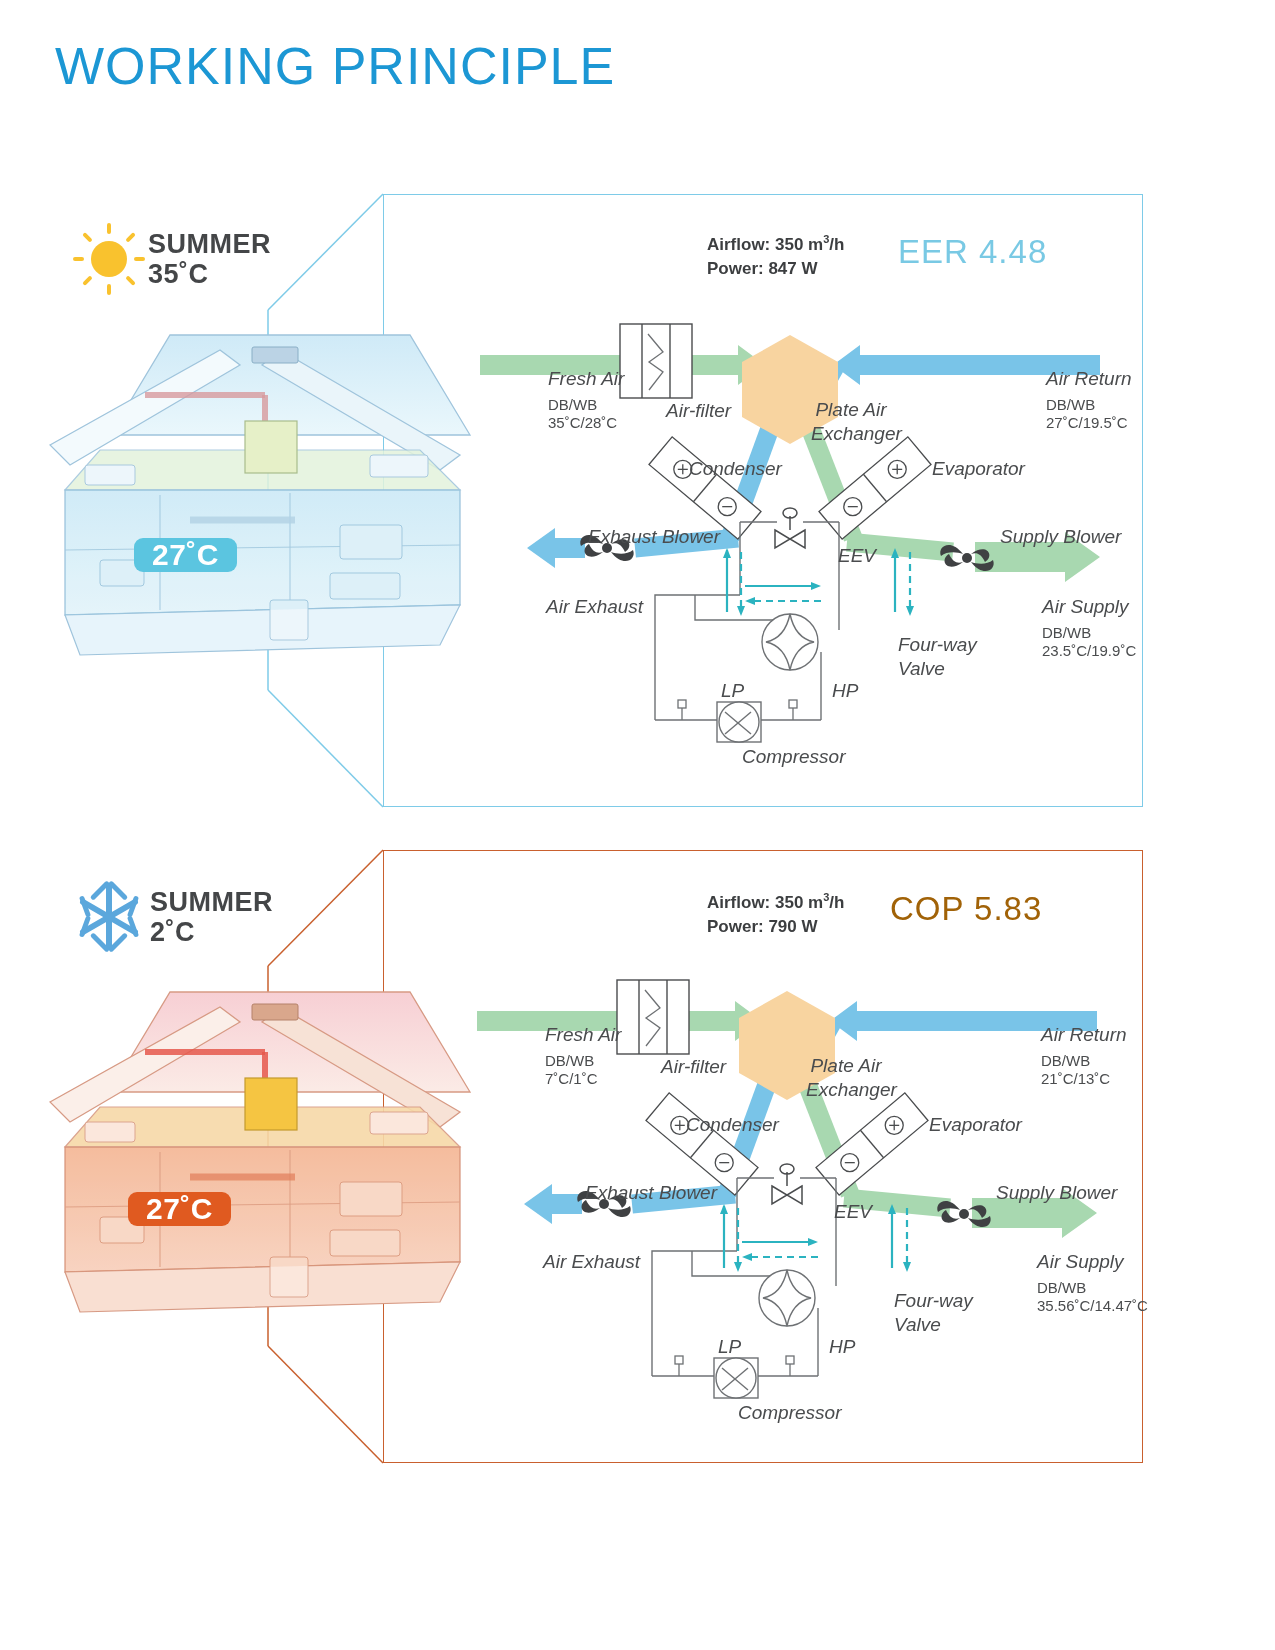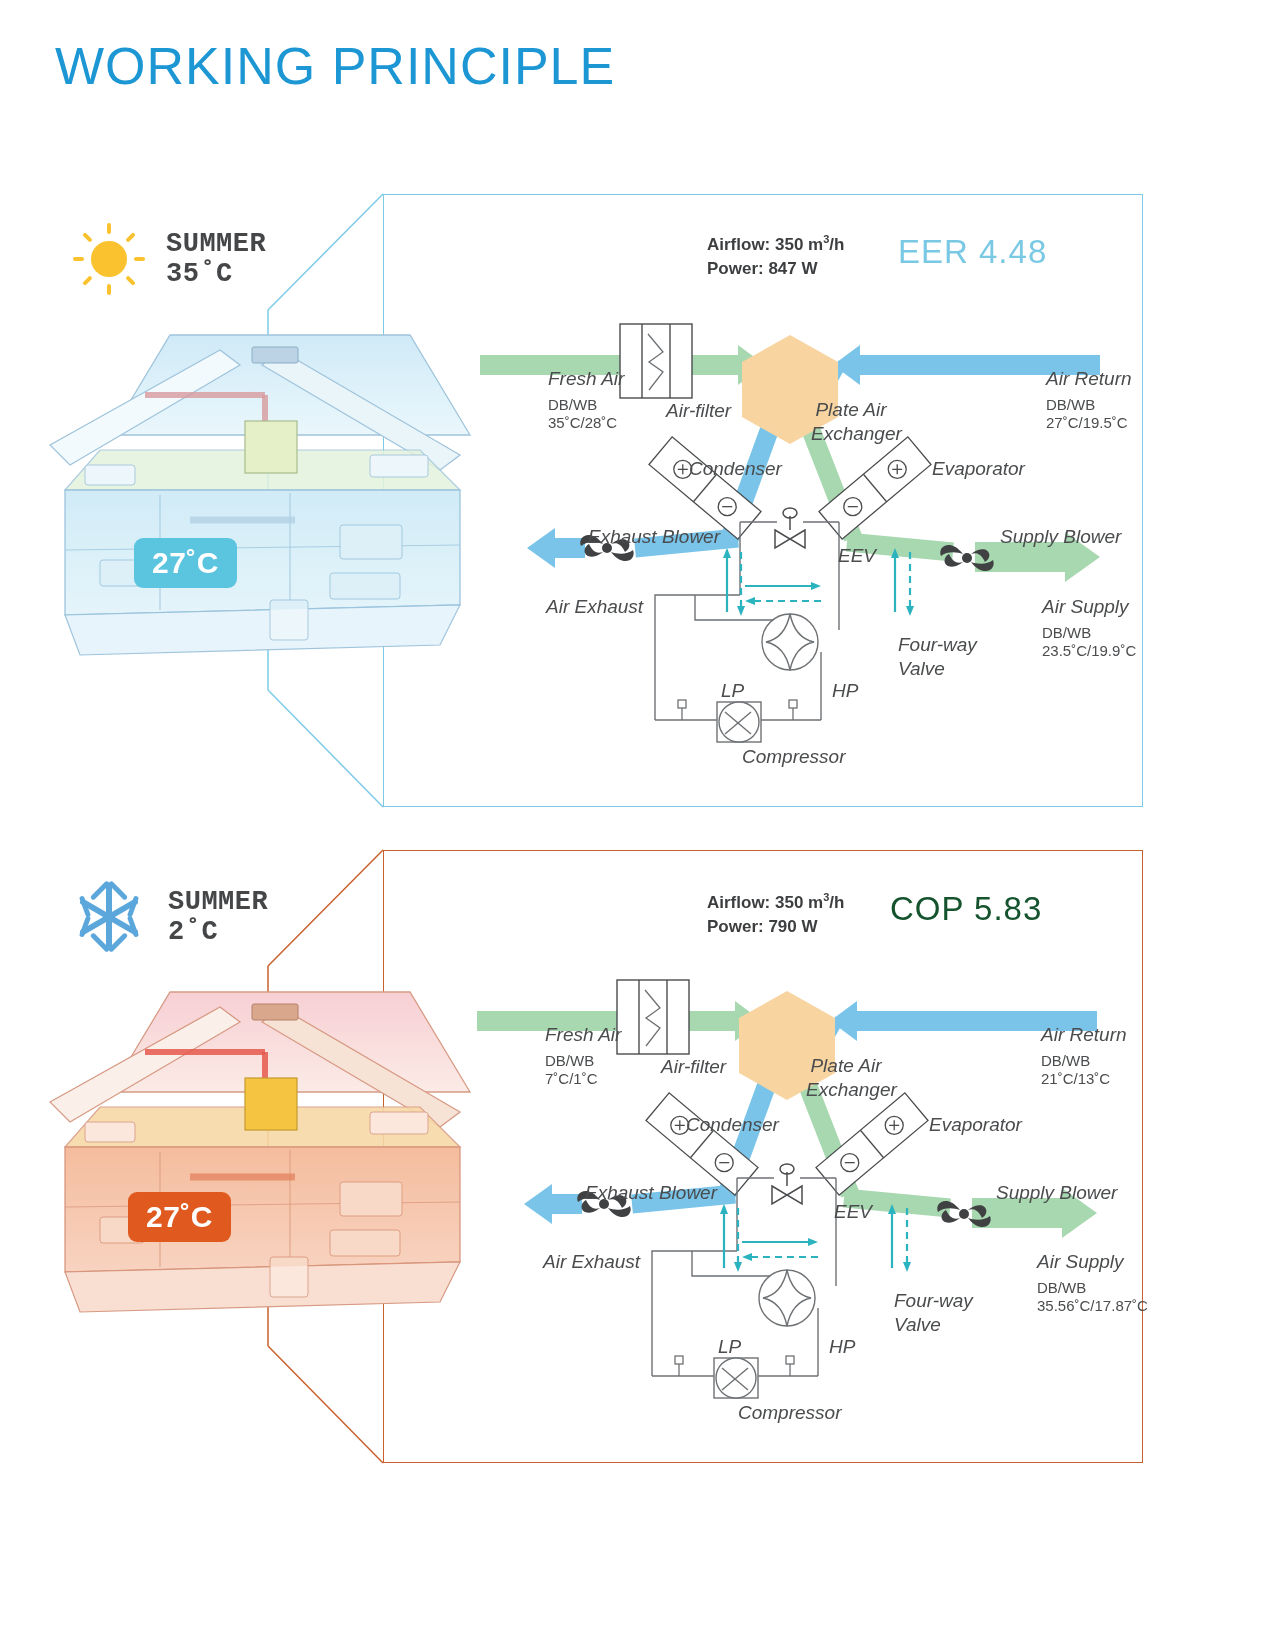--- a/index.html
+++ b/index.html
@@ -19,21 +19,21 @@
   
   .panel { position: absolute; }
   .panel-box {
     position: absolute;
     border: 1.5px solid #7ECBE8;
     background: #ffffff;
   }
   .panel-box.winter { border-color: #C9602E; }
 
   
-  .season-head { position: absolute; display: flex; align-items: center; gap: 20px; font-family: Liberation Mono, monospace; }
+  .season-head { position: absolute; display: flex; align-items: center; gap: 2px; }
   .season-text { line-height: 1.12; }
   .season-name { font-size: 27px; font-weight: bold; color: #444648; letter-spacing: 0.5px; }
   .season-temp { font-size: 27px; font-weight: bold; color: #444648; letter-spacing: 0.5px; }
 
   
   .sun { position: relative; width: 74px; height: 74px; }
   .sun .core { position: absolute; left: 19px; top: 19px; width: 36px; height: 36px;
       border-radius: 50%; background: #F9C22E; }
   .sun .ray { position: absolute; left: 35px; top: 1px; width: 4px; height: 11px;
       background: #F9C22E; border-radius: 2px; transform-origin: 2px 36px; }
@@ -42,36 +42,36 @@
   .snow { position: relative; width: 78px; height: 78px; }
   .snow .arm { position: absolute; left: 36px; top: 6px; width: 6px; height: 66px;
       background: #5BA7DC; border-radius: 3px; transform-origin: 3px 33px; }
   .snow .tip { position: absolute; width: 5px; height: 17px; background: #5BA7DC;
       border-radius: 3px; }
 
   
   .house { position: absolute; }
   .badge {
     position: absolute; color: #fff; font-size: 30px; font-weight: bold;
-    padding: 8px 18px; border-radius: 9px; letter-spacing: 0.5px;
+    padding: 0 18px; border-radius: 9px; letter-spacing: 0.5px;
   }
   .badge.summer { background: #5BC5E0; }
   .badge.winter { background: #E05A20; }
 
   
   .lab { position: absolute; color: #4A4C4E; white-space: nowrap; margin-left: 48px; }
   .lab-it { font-style: italic; font-size: 19px; }
   .lab-sm { font-size: 15px; line-height: 1.25; }
   .metric { position: absolute; font-size: 17px; font-weight: bold; color: #3C3E40;
       line-height: 1.45; white-space: nowrap; }
   .metric sup { font-size: 11px; }
   .eer { position: absolute; font-size: 33px; font-weight: 300; letter-spacing: 1px;
       white-space: nowrap; }
   .eer.summer { color: #79C9E4; }
-  .eer.winter { color: #14532d; }
+  .eer.winter { color: #a16207; }
 
   svg { position: absolute; left: 0; top: 0; overflow: visible; }
 </style>
 </head>
 <body>
 
 <div class="page-title">WORKING PRINCIPLE</div>
 
 <div class="panel">
 
@@ -491,21 +491,21 @@
   <div class="lab lab-it" style="left:993px; top:1024px;">Air Return</div>
   <div class="lab lab-sm" style="left:993px; top:1052px;">DB/WB</div>
   <div class="lab lab-sm" style="left:993px; top:1070px;text-align:right;">21˚C/13˚C</div>
   <div class="lab lab-it" style="left:638px; top:1114px;">Condenser</div>
   <div class="lab lab-it" style="left:881px; top:1114px;">Evaporator</div>
   <div class="lab lab-it" style="left:537px; top:1182px;">Exhaust Blower</div>
   <div class="lab lab-it" style="left:948px; top:1182px;">Supply Blower</div>
   <div class="lab lab-it" style="left:495px; top:1251px;">Air Exhaust</div>
   <div class="lab lab-it" style="left:989px; top:1251px;">Air Supply</div>
   <div class="lab lab-sm" style="left:989px; top:1279px;">DB/WB</div>
-  <div class="lab lab-sm" style="left:989px; top:1297px;">35.56˚C/17.87˚C</div>
+  <div class="lab lab-sm" style="left:989px; top:1297px;">35.56˚C/14.47˚C</div>
   <div class="lab lab-it" style="left:786px; top:1201px;">EEV</div>
   <div class="lab lab-it" style="left:846px; top:1289px; line-height:1.25;">
     <span>Four-way</span><br>
     <span>Valve</span>
   </div>
   <div class="lab lab-it" style="left:670px; top:1336px;">LP</div>
   <div class="lab lab-it" style="left:781px; top:1336px;">HP</div>
   <div class="lab lab-it" style="left:690px; top:1402px;">Compressor</div>
 </div>
 

